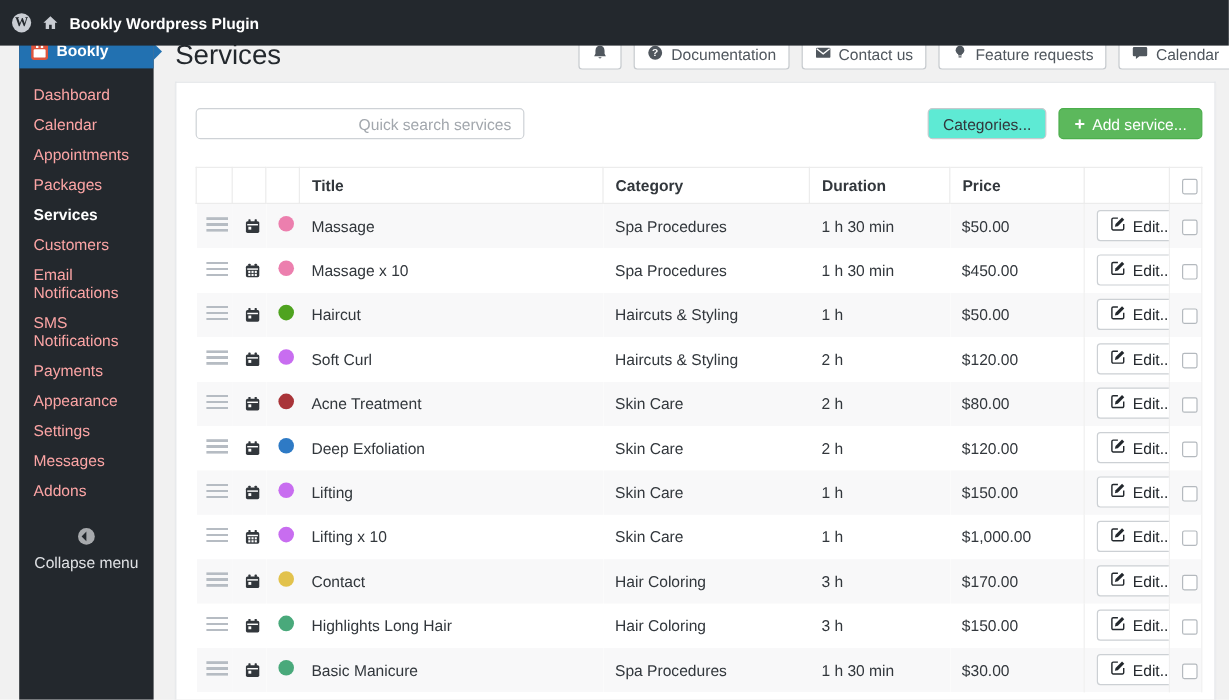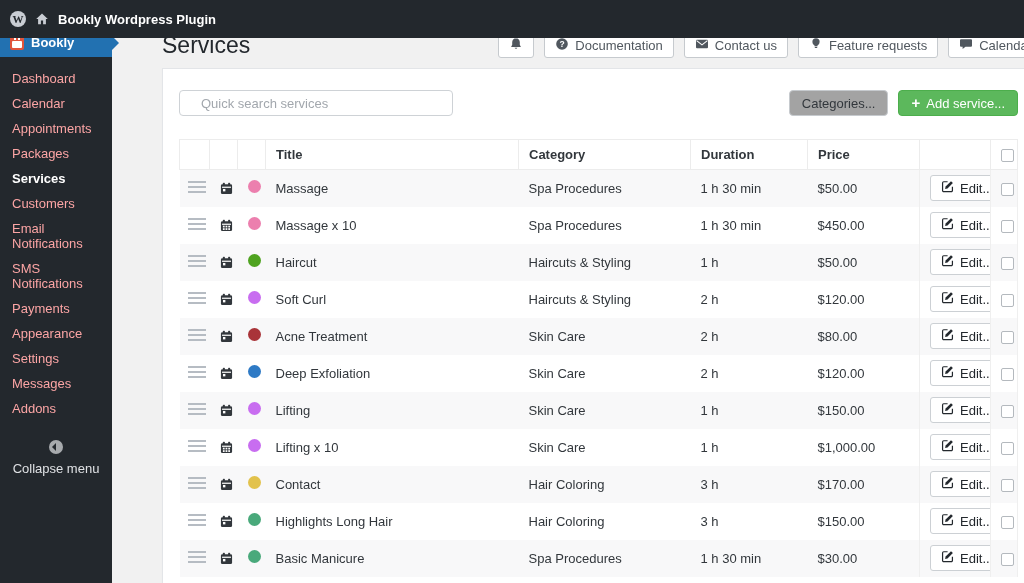--- a/index.html
+++ b/index.html
@@ -11,21 +11,21 @@
   .admin-bar { position:absolute; top:0; left:0; width:1024px; height:38px;
     background:#23282d; display:flex; align-items:center; padding:0 10px; gap:9px; z-index:40; }
   .wp-logo { width:16px; height:16px; border-radius:50%; background:#c9cdd3;
     display:inline-flex; align-items:center; justify-content:center; cursor:pointer; }
   .wp-logo::before { content:"W"; font-family:"Liberation Serif",serif; font-size:11px;
     font-weight:bold; color:#23282d; line-height:1; }
   .home-ic { width:14px; height:14px; display:inline-block; }
   .site-name { color:#fff; font-size:13px; font-weight:bold; cursor:pointer; }
 
   
-  .wrap { position:absolute; top:22px; left:0; display:flex; width:888px; height:561px;gap:32px; }
+  .wrap { position:absolute; top:22px; left:16px; display:flex; width:888px; height:561px; }
   .sidebar { width:112px; flex-shrink:0; background:#23282d; position:relative; z-index:30; }
   .content { flex:1; background:#f1f1f1; position:relative; }
 
   
   .brand { margin-top:6px; height:29px; background:#2271b1; display:flex; align-items:center;
     gap:7px; padding:0 10px; position:relative; cursor:pointer; }
   .brand::after { content:""; position:absolute; right:-14px; top:50%; transform:translateY(-50%);
     border:7px solid transparent; border-left-color:#2271b1; }
   .brand-ic { width:14px; height:14px; background:#e0543c; border-radius:2px; position:relative; flex-shrink:0; }
   .brand-ic::before { content:""; position:absolute; left:2px; right:2px; top:5px; bottom:2px; background:#fff; border-radius:1px; }
@@ -48,24 +48,24 @@
   .btn-ghost { height:26px; display:inline-flex; align-items:center; gap:6px; padding:0 10px;
     background:#fff; border:1px solid #c6cace; border-radius:3px; font-size:13px; color:#50575e;
     cursor:pointer; font-family:inherit; }
   .btn-ghost svg { flex-shrink:0; }
 
   
   .card { margin:0 30px 0 18px; height:515px; background:#fff; border:1px solid #e3e5e8; border-bottom:none;
     box-shadow:0 1px 1px rgba(0,0,0,.04); }
   .toolbar { display:flex; align-items:center; padding:21px 10px 0 16px; }
   .search-input { width:274px; height:26px; border:1px solid #ced2d6; border-radius:4px;
-    padding:0 21px; font-size:13px; color:#32373c; font-family:inherit; outline:none; }
+    padding:0 10px; font-size:13px; color:#32373c; font-family:inherit; outline:none;text-align:right; }
   .search-input::placeholder { color:#a2a7ad; }
   .toolbar-right { margin-left:auto; display:flex; gap:10px; }
-  .btn-white { height:26px; padding:0 12px; background:#a3a3a3; border:1px solid #c6cace; border-radius:4px;
+  .btn-white { height:26px; padding:0 12px; background:#5eead4; border:1px solid #c6cace; border-radius:4px;
     font-size:13px; color:#32373c; cursor:pointer; font-family:inherit; }
   .btn-green { height:26px; display:inline-flex; align-items:center; gap:6px; padding:0 12px;
     background:#5cb85c; border:1px solid #4cae4c; border-radius:4px; font-size:13px; color:#fff;
     cursor:pointer; font-family:inherit; }
   .plus-ic::before { content:"+"; font-size:15px; font-weight:bold; line-height:1; }
 
   
   .tbl-wrap { margin:23px 10px 0 16px; }
   table { width:100%; border-collapse:collapse; table-layout:fixed; font-size:13px; color:#32373c; }
   thead th { height:30px; border:1px solid #ececec; font-weight:bold; text-align:left;

